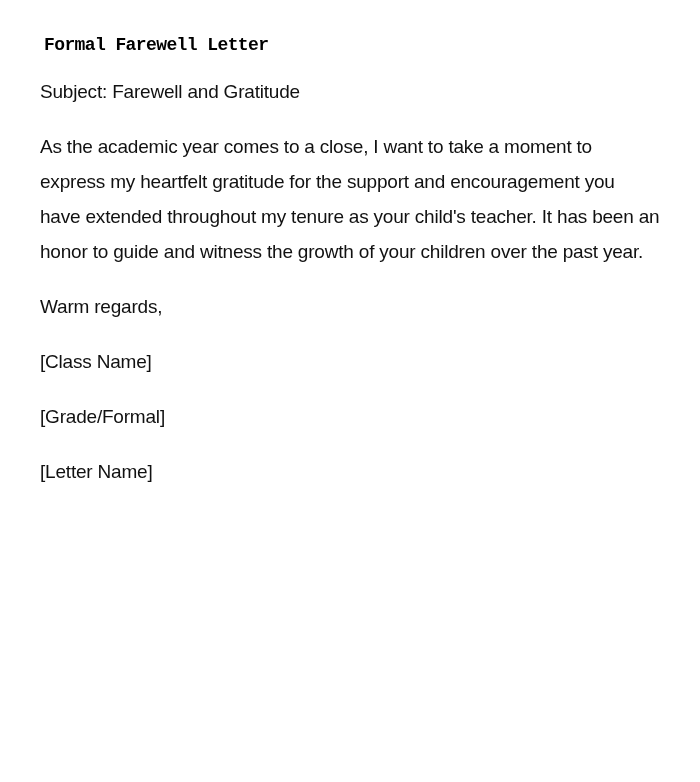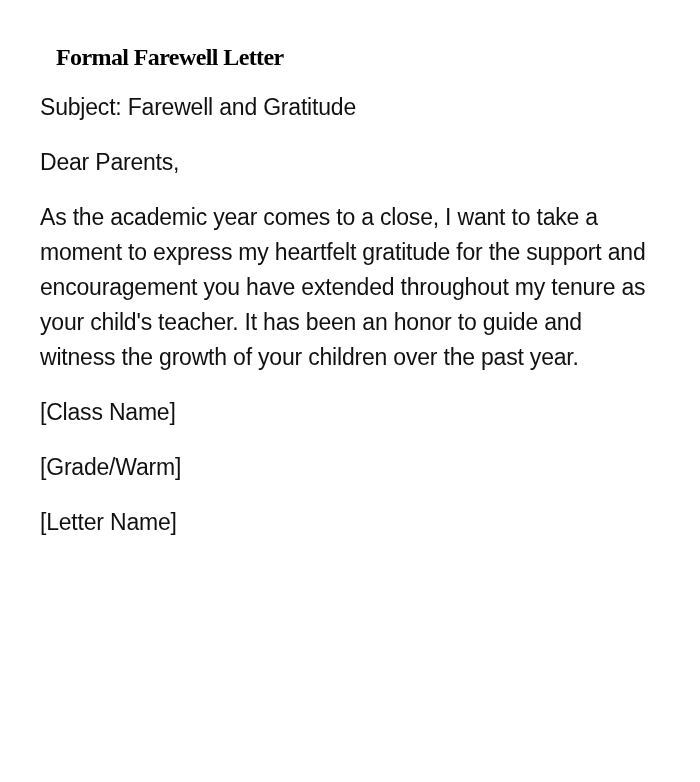--- a/index.html
+++ b/index.html
@@ -14,42 +14,42 @@
       font-family: "Liberation Sans", sans-serif;
       color: #111111;
     }
     .page {
       position: relative;
       padding: 24px 40px 0 40px;
       box-sizing: border-box;
       width: 700px;
     }
     .title {
-      font-family: Liberation Serif, serif;
+      font-family: Liberation Mono, monospace;
       font-weight: bold;
-      font-size: 24px;
+      font-size: 18px;
       letter-spacing: -0.6px;
-      margin: 16px;
+      margin: 4px;
       line-height: 34px;
       color: #000000;
     }
     .para {
-      font-size: 23px;
+      font-size: 19px;
       line-height: 35px;
       margin: 0;
       color: #111111;
       letter-spacing: -0.2px;
     }
     .subject { margin-top: 12px; }
     .gap { margin-top: 20px; }
   </style>
 </head>
 <body>
 
 <div class="page">
   <h1 class="title">Formal Farewell Letter</h1>
   <p class="para subject">Subject: Farewell and Gratitude</p>
-  <p class="para gap">Dear Parents,</p>
   <p class="para gap">As the academic year comes to a close, I want to take a moment to express my heartfelt gratitude for the support and encouragement you have extended throughout my tenure as your child's teacher. It has been an honor to guide and witness the growth of your children over the past year.</p>
+  <p class="para gap">Warm regards,</p>
   <p class="para gap">[Class Name]</p>
-  <p class="para gap">[Grade/Warm]</p>
+  <p class="para gap">[Grade/Formal]</p>
   <p class="para gap">[Letter Name]</p>
 </div>
 
 </body></html>

